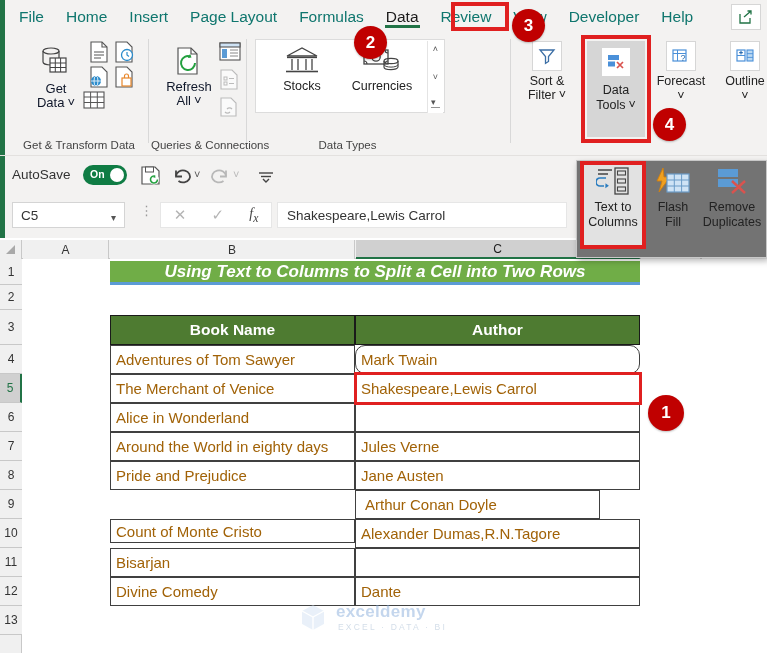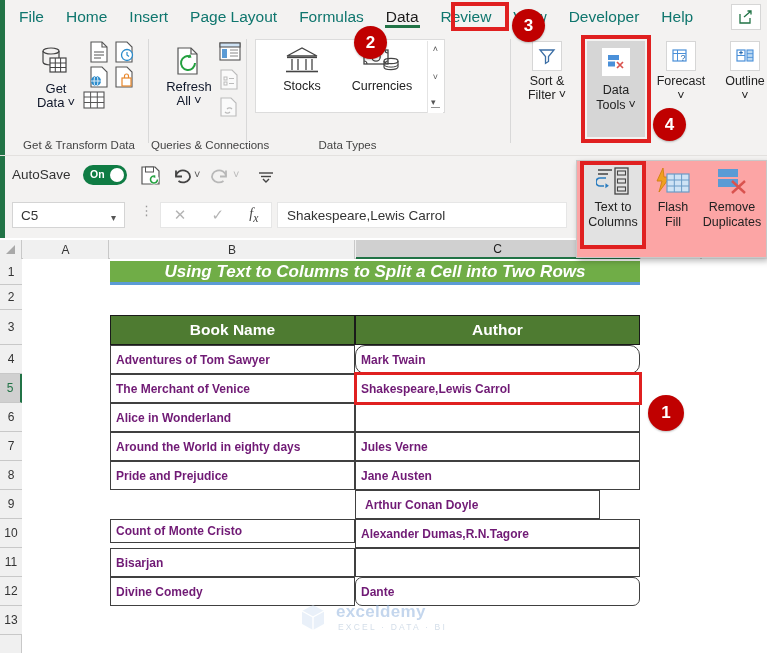--- a/index.html
+++ b/index.html
@@ -100,33 +100,33 @@
 
   
   #title-banner { position:absolute; background:#70ad47; color:#fff; font-style:italic; font-weight:bold;
                   font-size:17px; display:flex; align-items:center; justify-content:center;
                   border-bottom:3px solid #5b9bd5; }
 
   
   .tb-head { position:absolute; background:#4e7b31; color:#fff; font-weight:bold; font-size:15.5px;
              display:flex; align-items:center; justify-content:center;
              border:1px solid #1a1a1a; }
-  .tb-cell { position:absolute; background:#fff; color:#701a75; font-size:12px;
-             display:flex; align-items:center; border:1px solid #404040; padding-left:5px;font-weight:bold; }
+  .tb-cell { position:absolute; background:#fff; color:#a16207; font-size:15px;
+             display:flex; align-items:center; border:1px solid #404040; padding-left:5px; }
 
   
   #sel-cell-outline { position:absolute; border:3px solid #e02020; }
 
   
   #watermark { position:absolute; left:290px; top:600px; width:190px; height:40px; opacity:0.45; }
   #wm-text { position:absolute; left:46px; top:2px; font-size:17px; color:#7ea6d8; font-weight:bold; letter-spacing:0.3px; }
   #wm-sub { position:absolute; left:48px; top:22px; font-size:8.5px; color:#9fb6cf; letter-spacing:2.2px; }
 
   
-  #dd-panel { position:absolute; left:576px; top:160px; width:191px; height:98px; background:#fca5a5;
+  #dd-panel { position:absolute; left:576px; top:160px; width:191px; height:98px; background:#737373;
               border:1px solid #c8c8c8; box-shadow:2px 3px 6px rgba(0,0,0,0.28); }
   .dd-btn { position:absolute; top:6px; text-align:center; font-size:12.5px; color:#222; line-height:15px; }
   #ttc-hl { position:absolute; left:6px; top:3px; width:60px; height:82px; background:#e2e2e2; }
   #ttc-redbox { position:absolute; left:3px; top:0px; width:66px; height:88px; border:4px solid #e02020; }
 
   
   .badge { position:absolute; border-radius:50%; background:#c00000; color:#fff;
            display:flex; align-items:center; justify-content:center; font-size:17px; font-weight:bold;
            box-shadow:0 1px 2px rgba(0,0,0,0.25); }
 
@@ -486,21 +486,21 @@
 
     <div class="tb-cell" style="left:332px; top:231px; width:245px; height:29px; padding-left:9px;">Arthur Conan Doyle</div>
 
     <div class="tb-cell" style="left:87px;  top:260px; width:245px; height:24px;">Count of Monte Cristo</div>
     <div class="tb-cell" style="left:332px; top:260px; width:285px; height:29px;">Alexander Dumas,R.N.Tagore</div>
 
     <div class="tb-cell" style="left:87px;  top:289px; width:245px; height:29px;">Bisarjan</div>
     <div class="tb-cell" style="left:332px; top:289px; width:285px; height:29px;"></div>
 
     <div class="tb-cell" style="left:87px;  top:318px; width:245px; height:29px;">Divine Comedy</div>
-    <div class="tb-cell" style="left:332px; top:318px; width:285px; height:29px;border-radius:7px;">Dante</div>
+    <div class="tb-cell" style="left:332px; top:318px; width:285px; height:29px;">Dante</div>
 
     <div id="sel-cell-outline" style="left:331px; top:113px; width:288px; height:33px;"></div>
   </div>
 </div>
 
 <div id="watermark">
   <svg width="40" height="34" viewBox="0 0 40 34" style="position:absolute; left:4px; top:2px;">
     <path d="M8 9 L19 3 L30 9 L30 22 L19 28 L8 22 Z" fill="#cfe0f2"></path>
     <path d="M8 9 L19 15 L30 9" fill="none" stroke="#fff" stroke-width="1.4"></path>
     <path d="M19 15 L19 28" fill="none" stroke="#fff" stroke-width="1.4"></path>

